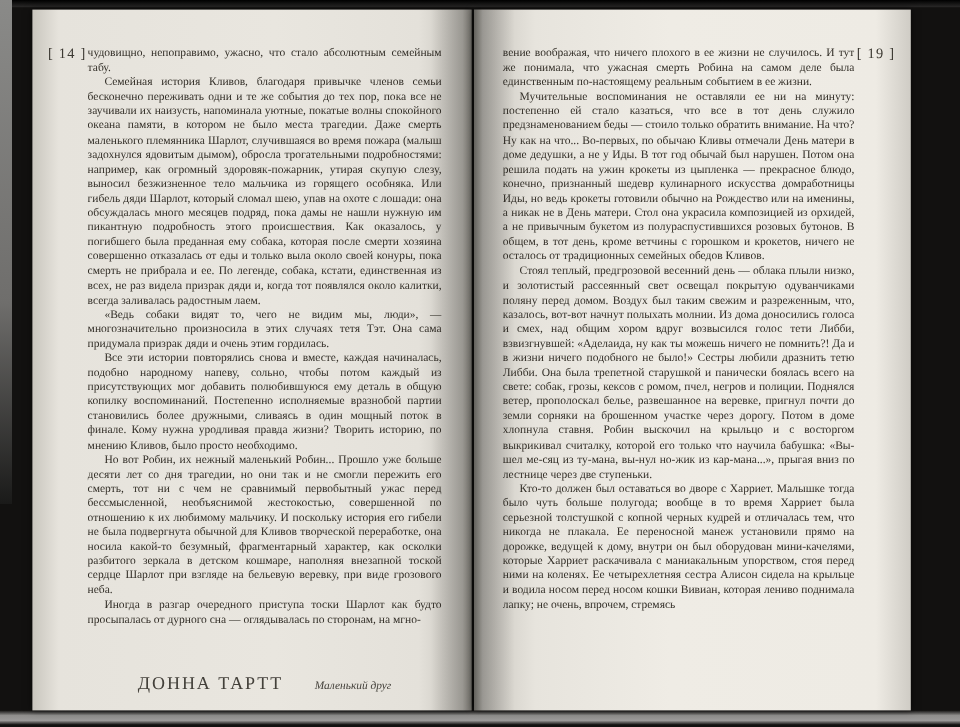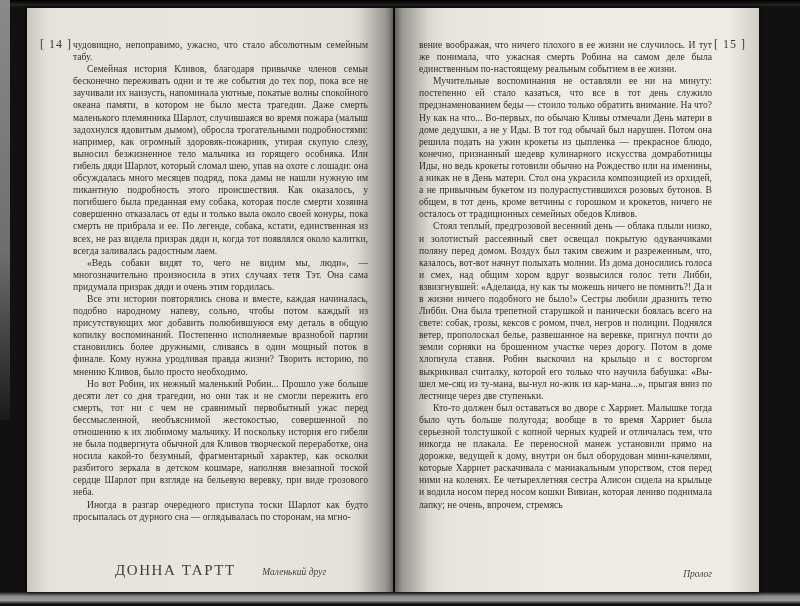--- a/index.html
+++ b/index.html
@@ -79,25 +79,22 @@
         <p class="">Иногда в разгар очередного приступа тоски Шарлот как будто просыпалась от дурного сна — оглядывалась по сторонам, на мгно-</p>
       </div>
     <div class="footer">
       <span class="author">ДОННА ТАРТТ</span>
       <span class="title">Маленький друг</span>
     </div>
     <div class="gutter-shade"></div>
   </div>
 
   <div class="page right">
-    <div class="pagenum">[ 15 ]</div>
+    <div class="pagenum">[ 19 ]</div>
     <div class="body-text">
         <p class="noindent">вение воображая, что ничего плохого в ее жизни не случилось. И тут же понимала, что ужасная смерть Робина на самом деле была единственным по-настоящему реальным событием в ее жизни.</p>
         <p class="">Мучительные воспоминания не оставляли ее ни на минуту: постепенно ей стало казаться, что все в тот день служило предзнаменованием беды — стоило только обратить внимание. На что? Ну как на что... Во-первых, по обычаю Кливы отмечали День матери в доме дедушки, а не у Иды. В тот год обычай был нарушен. Потом она решила подать на ужин крокеты из цыпленка — прекрасное блюдо, конечно, признанный шедевр кулинарного искусства домработницы Иды, но ведь крокеты готовили обычно на Рождество или на именины, а никак не в День матери. Стол она украсила композицией из орхидей, а не привычным букетом из полураспустившихся розовых бутонов. В общем, в тот день, кроме ветчины с горошком и крокетов, ничего не осталось от традиционных семейных обедов Кливов.</p>
         <p class="">Стоял теплый, предгрозовой весенний день — облака плыли низко, и золотистый рассеянный свет освещал покрытую одуванчиками поляну перед домом. Воздух был таким свежим и разреженным, что, казалось, вот-вот начнут полыхать молнии. Из дома доносились голоса и смех, над общим хором вдруг возвысился голос тети Либби, взвизгнувшей: «Аделаида, ну как ты можешь ничего не помнить?! Да и в жизни ничего подобного не было!» Сестры любили дразнить тетю Либби. Она была трепетной старушкой и панически боялась всего на свете: собак, грозы, кексов с ромом, пчел, негров и полиции. Поднялся ветер, прополоскал белье, развешанное на веревке, пригнул почти до земли сорняки на брошенном участке через дорогу. Потом в доме хлопнула ставня. Робин выскочил на крыльцо и с восторгом выкрикивал считалку, которой его только что научила бабушка: «Вы-шел ме-сяц из ту-мана, вы-нул но-жик из кар-мана...», прыгая вниз по лестнице через две ступеньки.</p>
         <p class="">Кто-то должен был оставаться во дворе с Харриет. Малышке тогда было чуть больше полугода; вообще в то время Харриет была серьезной толстушкой с копной черных кудрей и отличалась тем, что никогда не плакала. Ее переносной манеж установили прямо на дорожке, ведущей к дому, внутри он был оборудован мини-качелями, которые Харриет раскачивала с маниакальным упорством, стоя перед ними на коленях. Ее четырехлетняя сестра Алисон сидела на крыльце и водила носом перед носом кошки Вивиан, которая лениво поднимала лапку; не очень, впрочем, стремясь</p>
       </div>
-    <div class="footer">
-      <span class="chapter">Пролог</span>
-    </div>
     <div class="gutter-shade"></div>
   </div>
 </div>
 
 </body></html>

